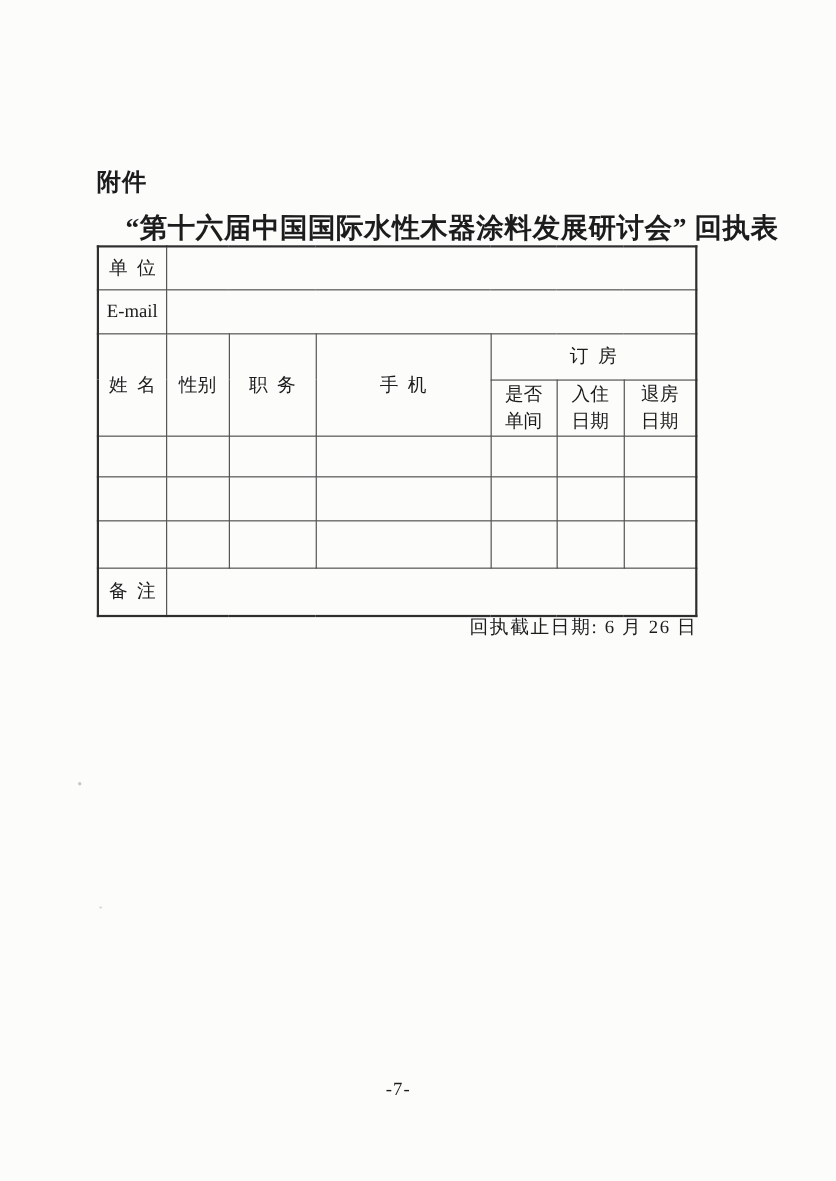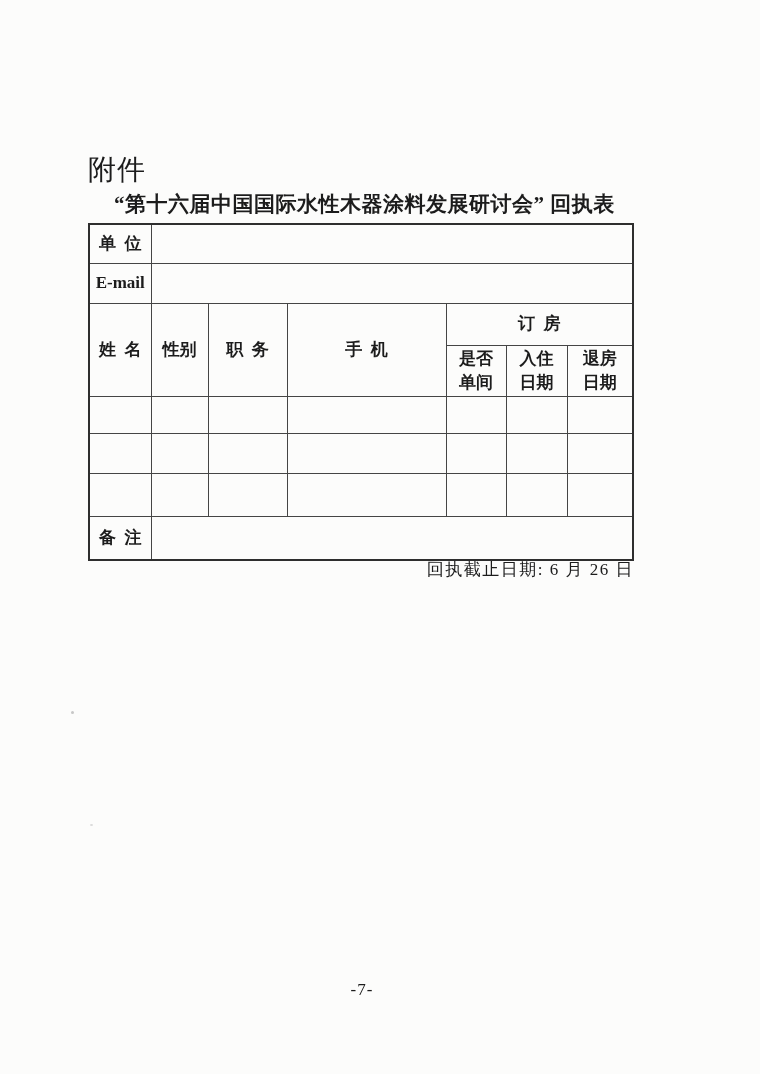--- a/index.html
+++ b/index.html
@@ -7,43 +7,42 @@
   body {
     position: relative;
     width: 760px; height: 1074px;
     background: #fcfcfb;
     font-family: "Liberation Serif", "DejaVu Serif", serif;
     color: #1c1c1c;
     overflow: hidden;
   }
   .attachment-label {
     position: absolute; left: 88px; top: 151px;
-    font-size: 28px; font-weight: normal; letter-spacing: 1px;
+    font-size: 22px; font-weight: bold; letter-spacing: 1px;
   }
   .form-title {
     position: absolute; left: 114px; top: 190px;
-    font-size: 21px; font-weight: bold; letter-spacing: 0.5px;
+    font-size: 25px; font-weight: bold; letter-spacing: 0.5px;
     white-space: pre;
   }
   table.reply-form {
     position: absolute; left: 88px; top: 223px;
     border-collapse: collapse;
     table-layout: fixed;
     width: 544px;
     border: 2px solid #2e2e2e;
   }
   table.reply-form td {
     border: 1px solid #454545;
     text-align: center;
     vertical-align: middle;
     font-size: 17px;
     white-space: pre-wrap;
     line-height: 1.4;
     padding: 0 2px;
-    font-weight: bold;
   }
   td.sub-h { font-size: 16px; line-height: 1.5; }
   tr.r-unit    { height: 39px; }
   tr.r-email   { height: 40px; }
   tr.r-head1   { height: 42px; }
   tr.r-head2   { height: 51px; }
   tr.r-data1   { height: 37px; }
   tr.r-data2   { height: 40px; }
   tr.r-data3   { height: 43px; }
   tr.r-remarks { height: 44px; margin-top: 13px; }

